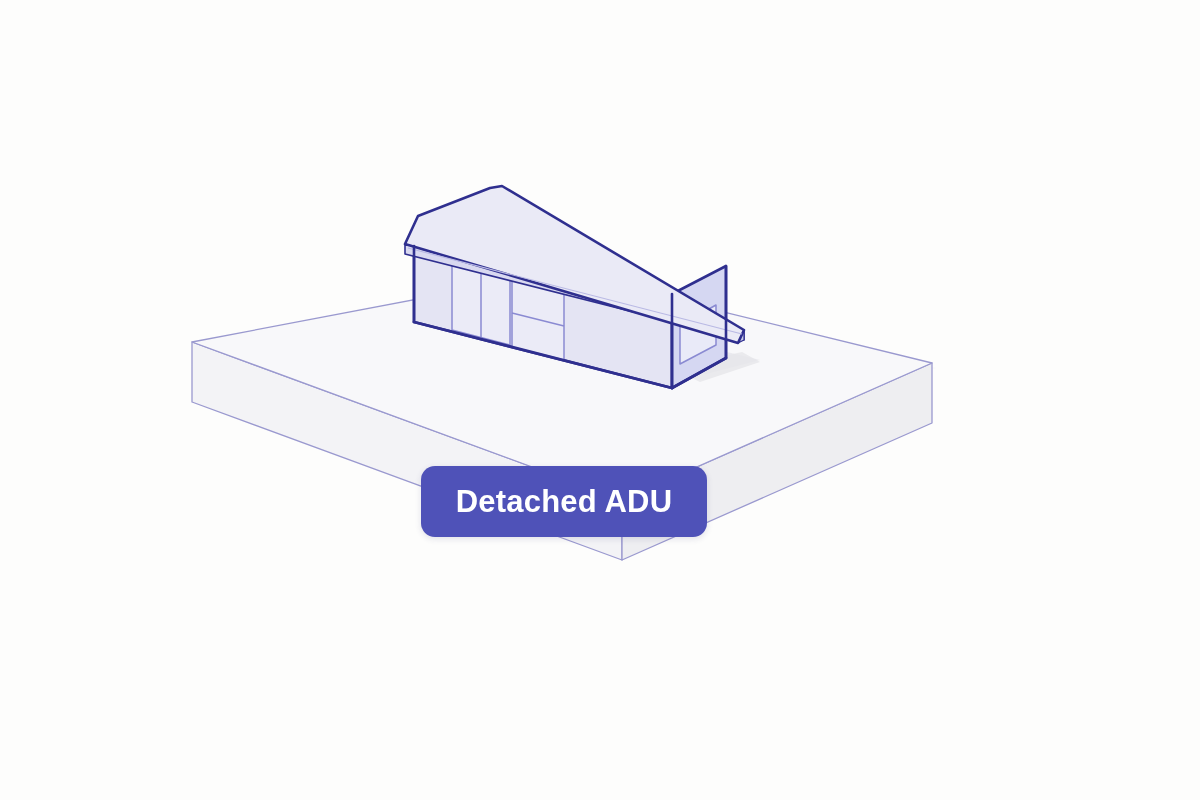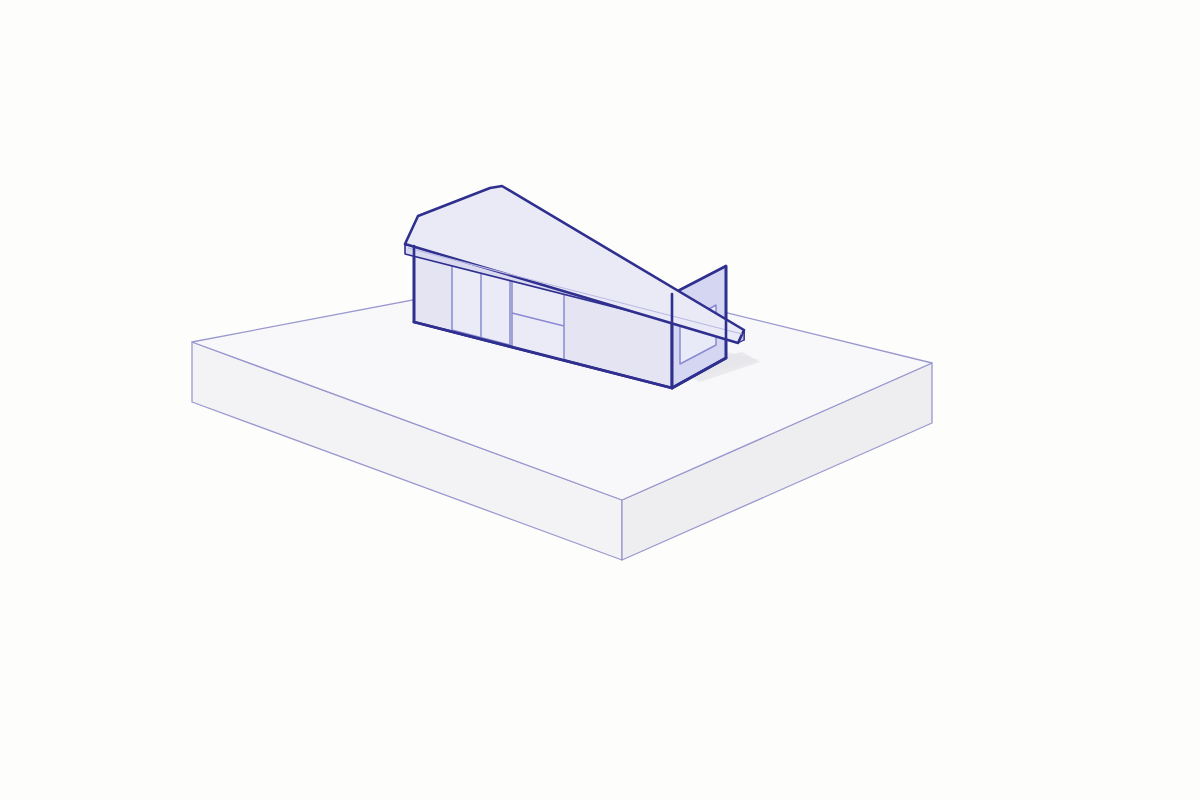--- a/index.html
+++ b/index.html
@@ -106,14 +106,17 @@
 
       <line x1="414" y1="246" x2="414" y2="322" stroke="#2f2f8f" stroke-width="2.6" stroke-linecap="round"></line>
       <line x1="672" y1="294" x2="672" y2="388" stroke="#2f2f8f" stroke-width="2.6" stroke-linecap="round"></line>
       <line x1="726" y1="266" x2="726" y2="358" stroke="#2f2f8f" stroke-width="2.6" stroke-linecap="round"></line>
       <line x1="414" y1="322" x2="672" y2="388" stroke="#2f2f8f" stroke-width="2.8" stroke-linecap="round"></line>
       <line x1="672" y1="388" x2="726" y2="358" stroke="#2f2f8f" stroke-width="2.8" stroke-linecap="round"></line>
     </g>
 
   </svg>
 
+  <div class="badge">
+    <span class="badge-label">Detached ADU</span>
+  </div>
 
 </div>
 
 </body></html>

